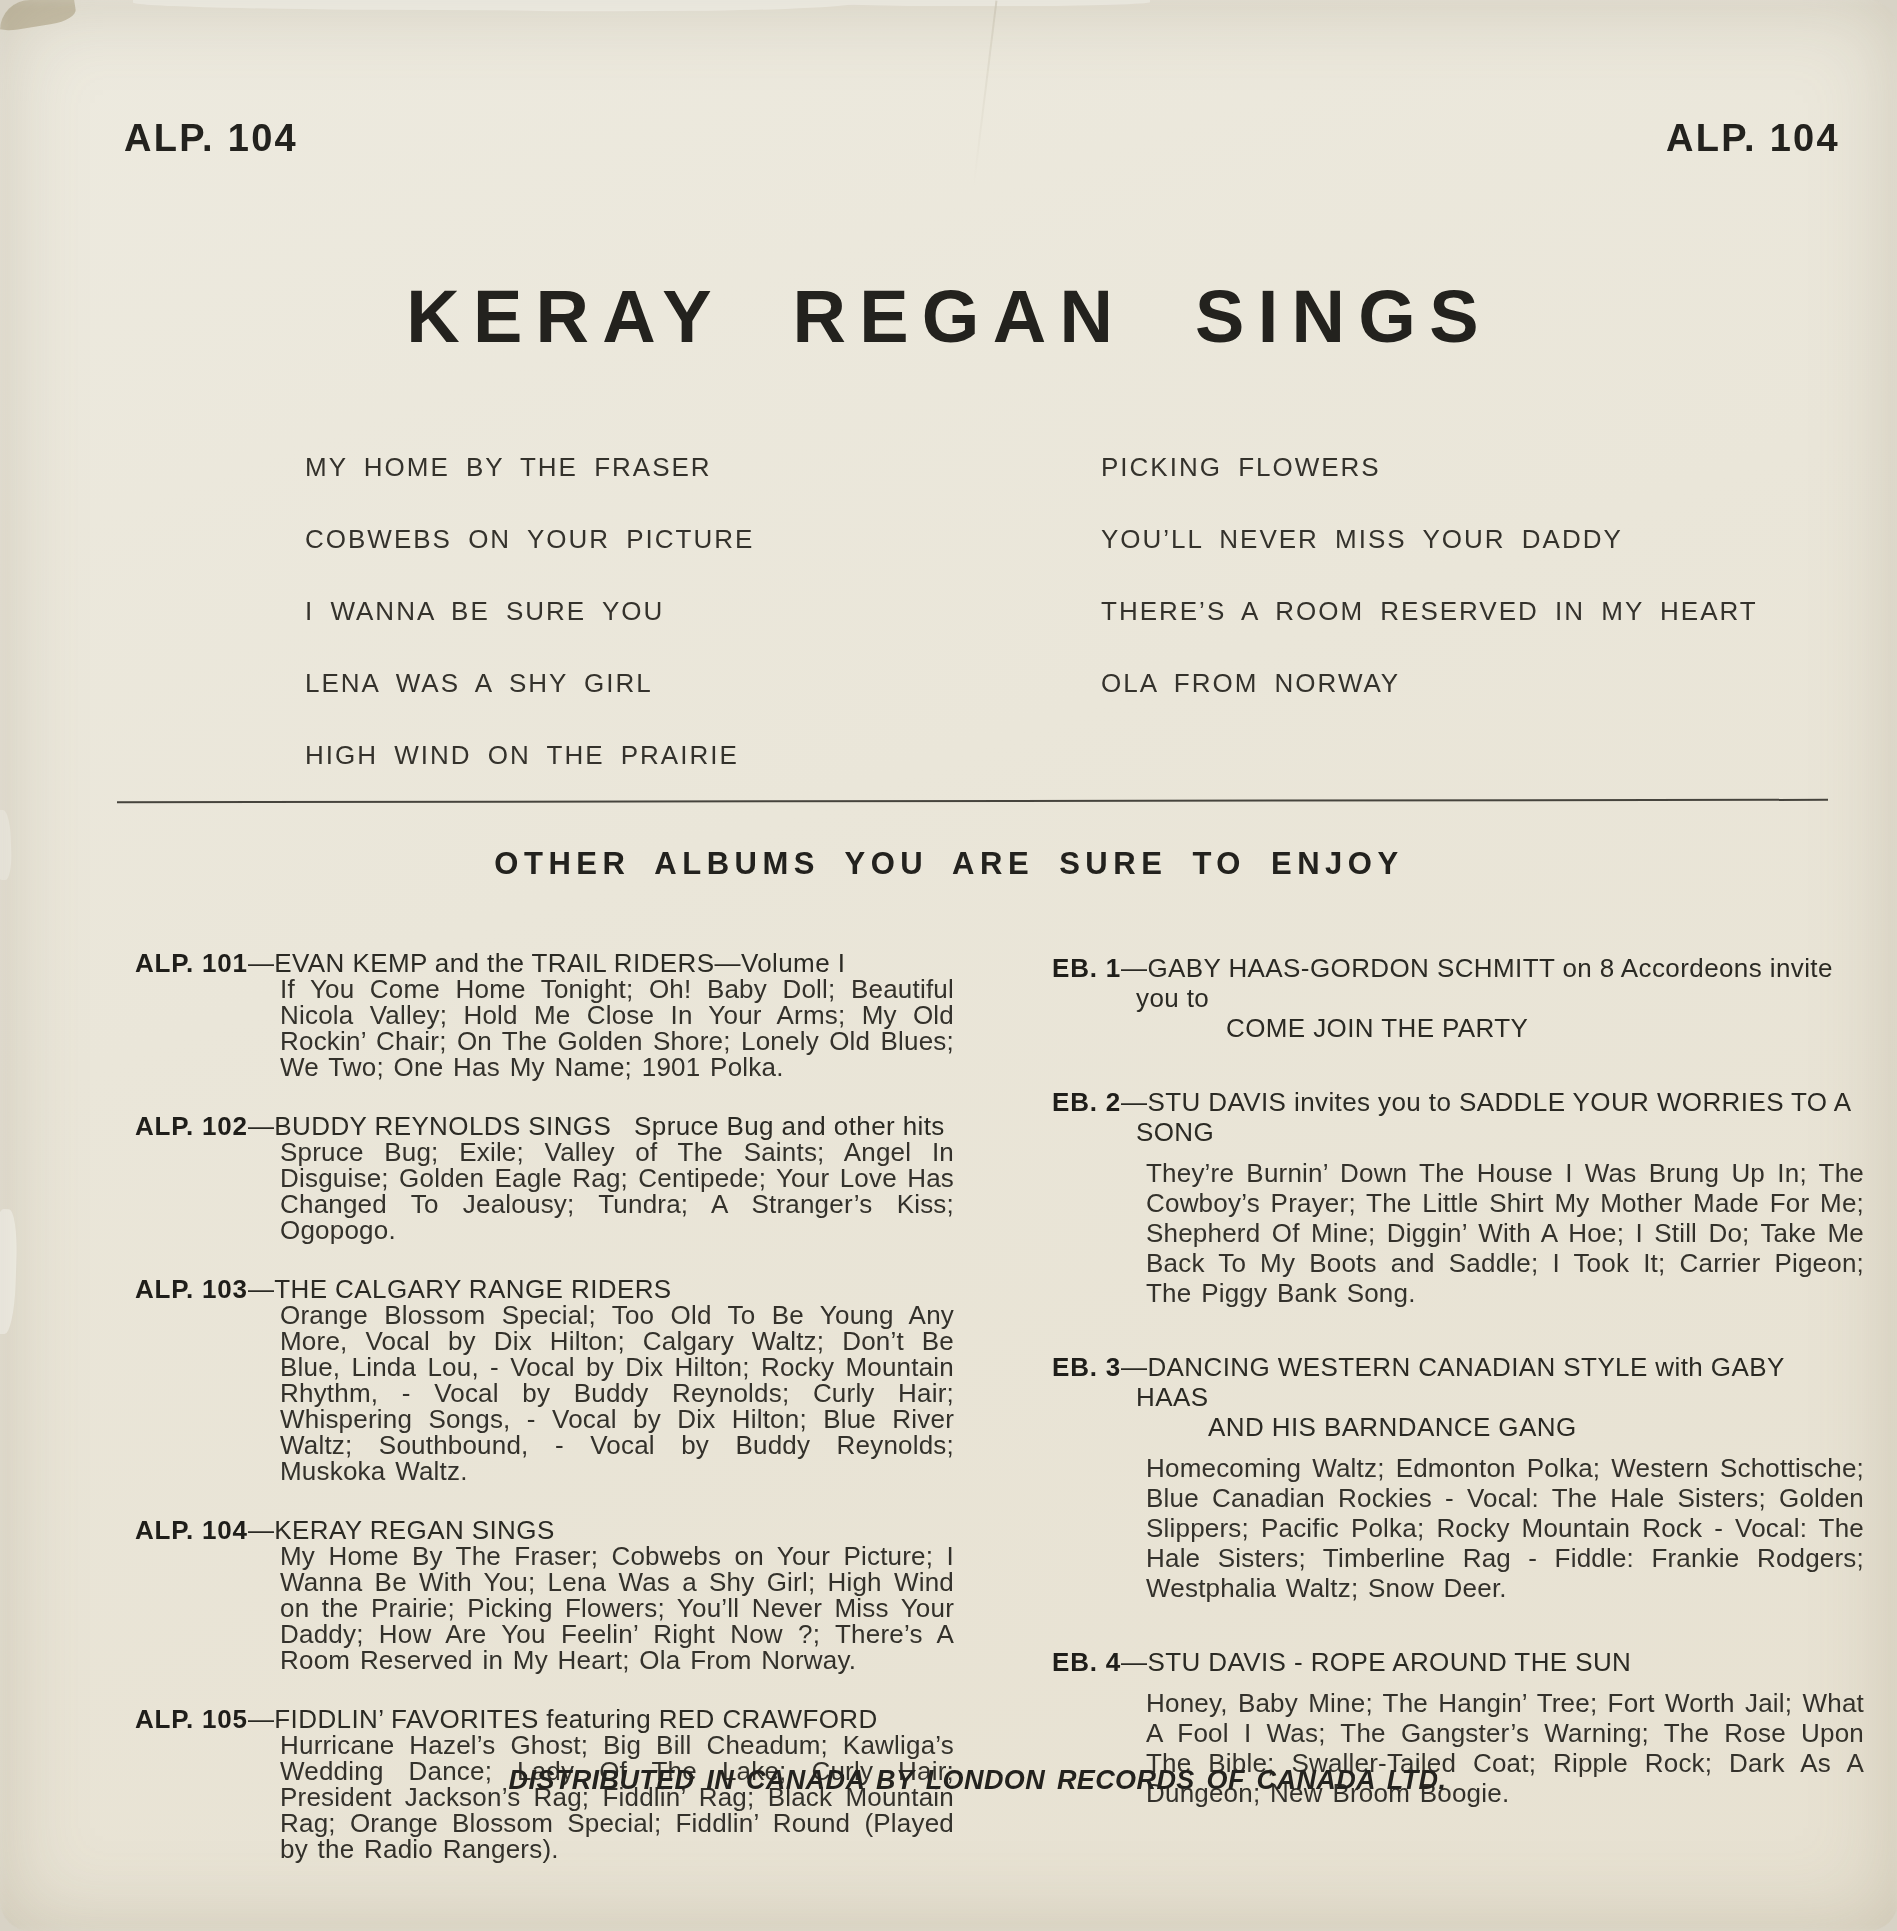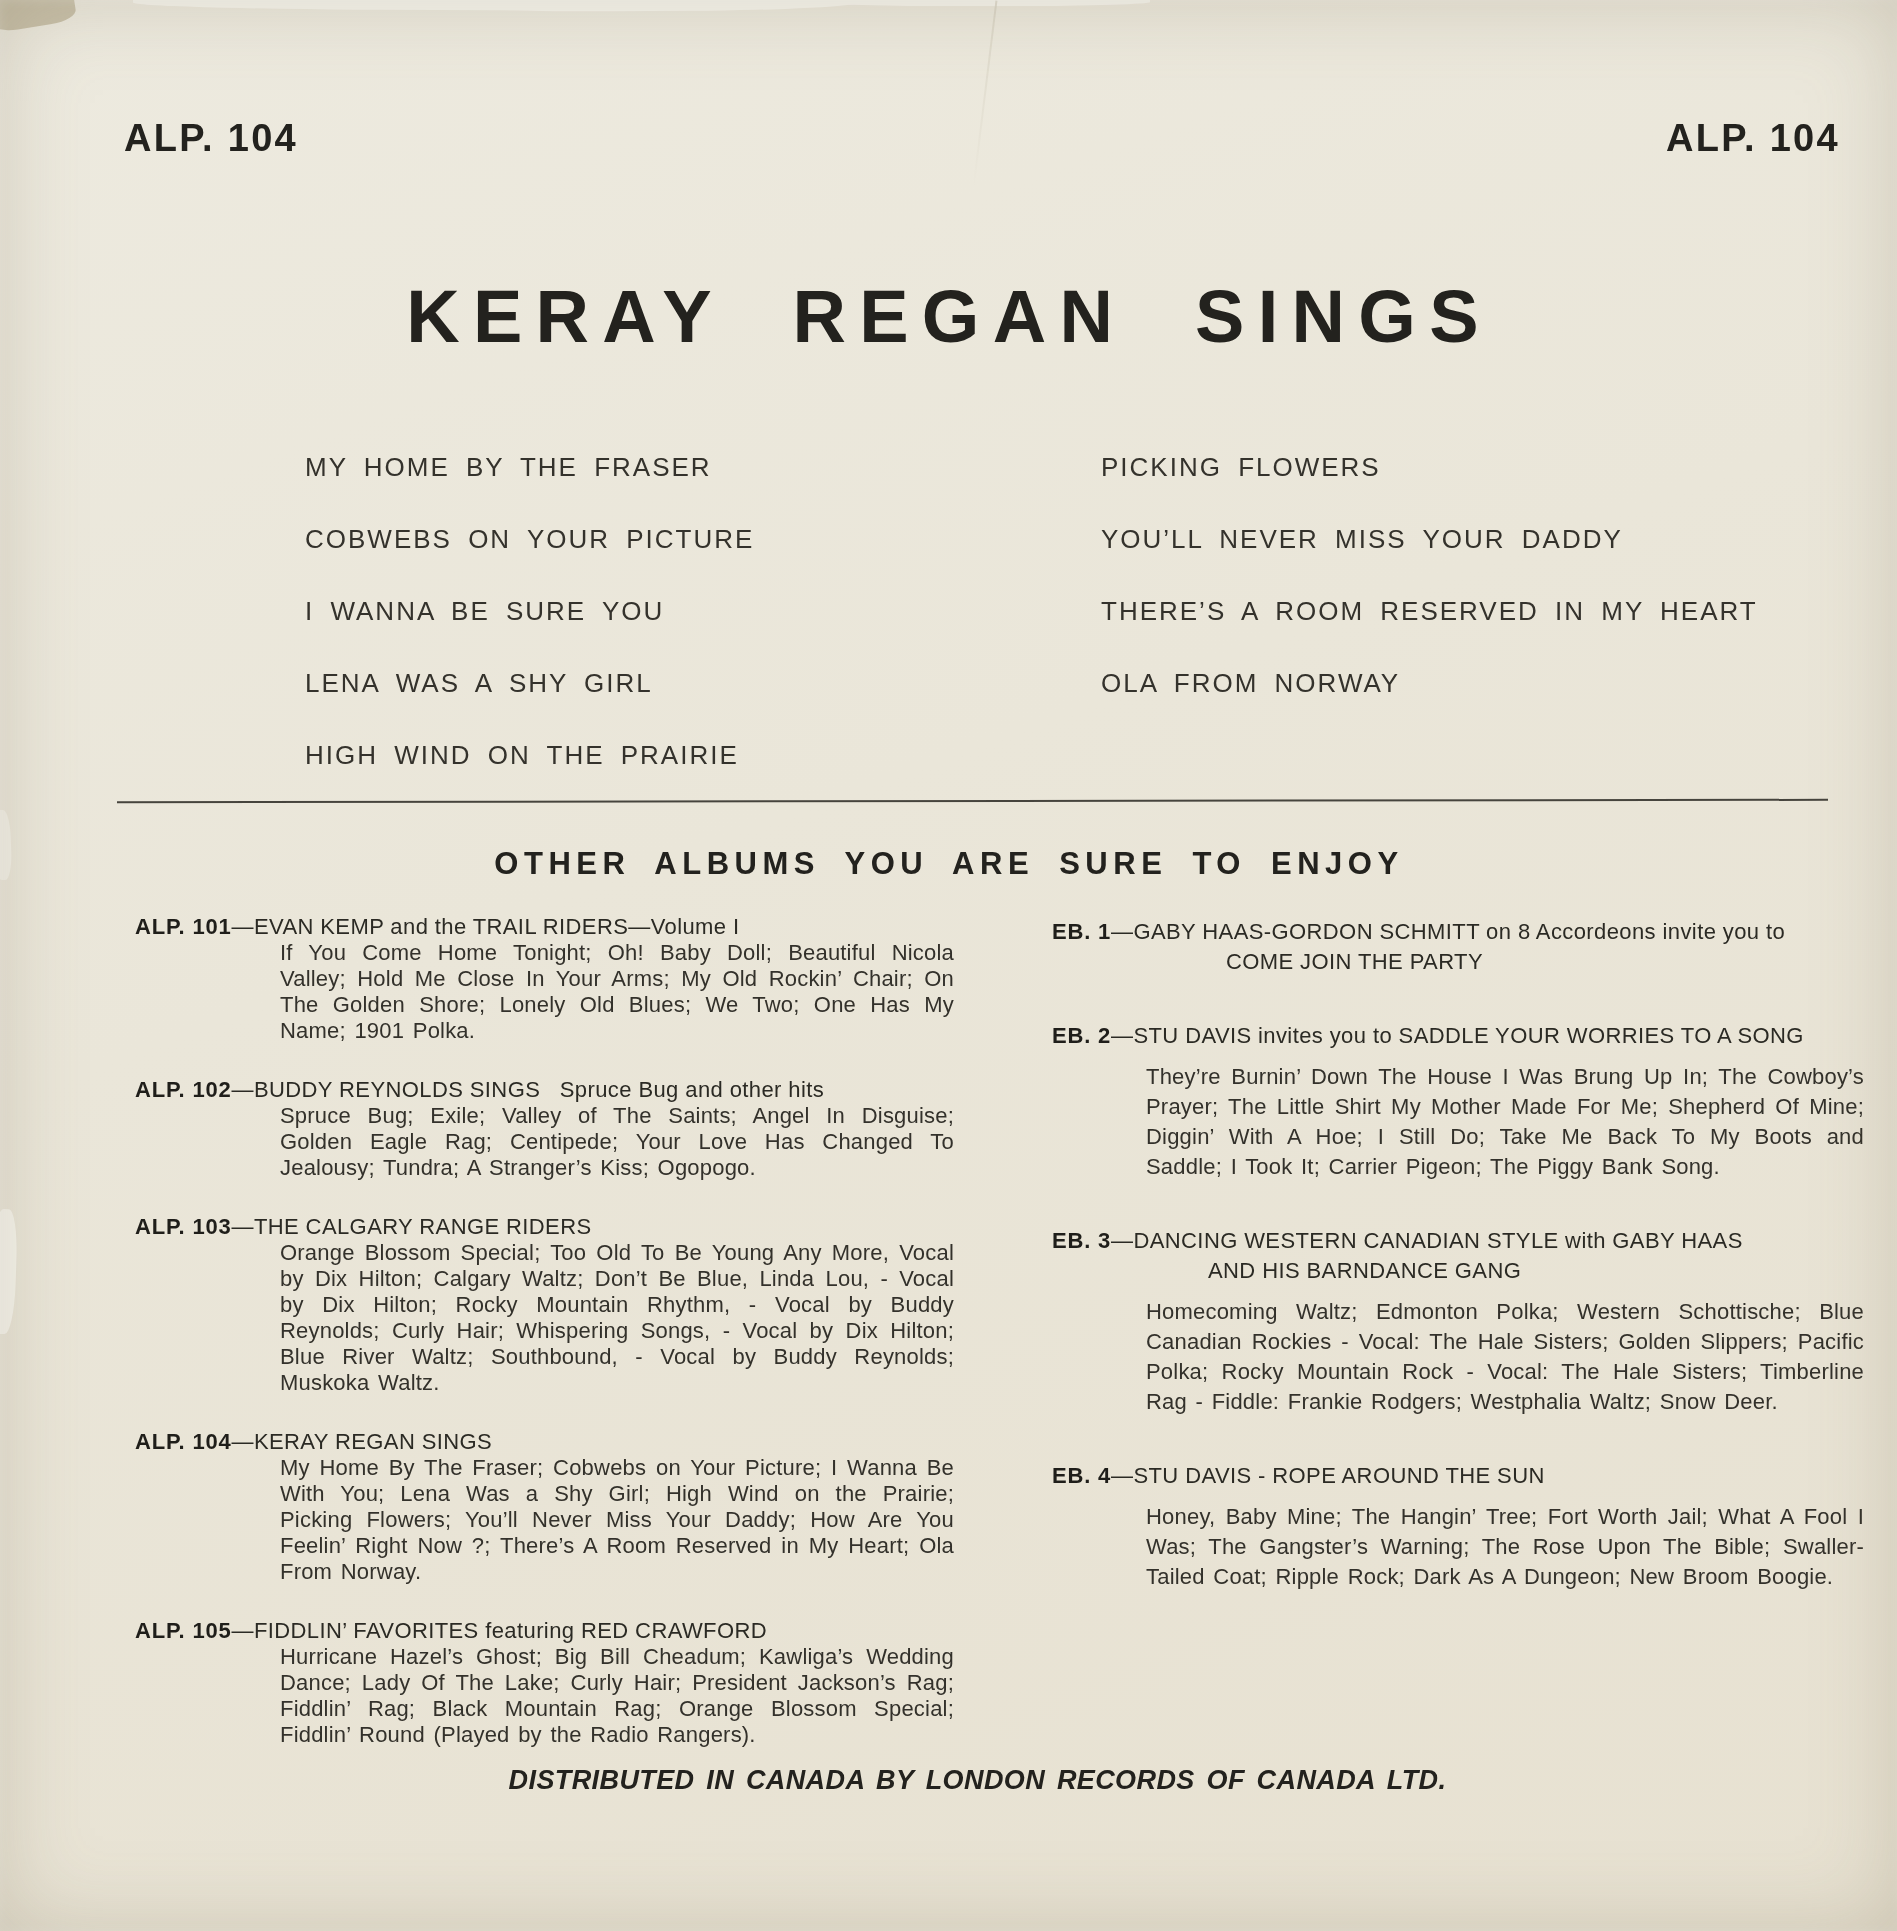--- a/index.html
+++ b/index.html
@@ -3,20 +3,21 @@
 <meta charset="utf-8">
 <style>
   html,body { margin:0; padding:0; background:#d8d3c6; }
   .page {
     position:relative;
     width:1898px; height:1931px;
     background:linear-gradient(160deg, #edeadf 0%, #eae6d9 42%, #e7e1d1 100%);
     font-family:"Liberation Sans","DejaVu Sans",sans-serif;
     color:#2e2c26;
     overflow:hidden;
+    border-radius:30px;
   }
   .page::after {
     content:""; position:absolute; inset:0; pointer-events:none;
     box-shadow: inset 0 0 86px rgba(118,108,82,.26), inset 0 0 11px rgba(255,255,255,.25);
   }
   
   .tear { position:absolute; background:#f8f6ef; border-radius:40%; }
   .tear1 { left:133px; top:-6.3px; width:610px; height:15.6px; transform:rotate(.25deg); }
   .tear2 { left:438px; top:-9.4px; width:422px; height:20.3px; transform:rotate(-.3deg); }
   .tear3 { left:814px; top:-4.7px; width:336px; height:10.2px; }
@@ -44,21 +45,21 @@
   .track { font-size:26px; letter-spacing:2px; word-spacing:7px; color:#34322c;
     margin-bottom:41px; white-space:nowrap; }
   .track:last-child { margin-bottom:0; }
 
   .rule { position:absolute; top:800px; left:117px; width:1711px; height:2.3px;
     background:#46443d; transform:rotate(-.08deg); }
 
   .section-heading { position:absolute; top:846px; left:0; width:100%; text-align:center;
     font-size:31px; font-weight:bold; letter-spacing:5.5px; word-spacing:11px; color:#23221e; }
 
-  .albums-col { position:absolute; font-size:22px; }
+  .albums-col { position:absolute; font-size:26px;margin-top:36px; }
   .albums-col.col-left  { left:135px;  top:914px; width:819px; line-height:26px; }
   .albums-col.col-right { left:1052px; top:917px; width:812px; line-height:30px; }
 
   .entry { margin-bottom:33px; }
   .col-right .entry { margin-bottom:44px; }
   .entry:last-child { margin-bottom:0; }
 
   .head { color:#2b2a24; letter-spacing:0.4px; }
   .col-left  .head { padding-left:136px; text-indent:-136px; }
   .col-right .head { padding-left:84px; text-indent:-84px; }

